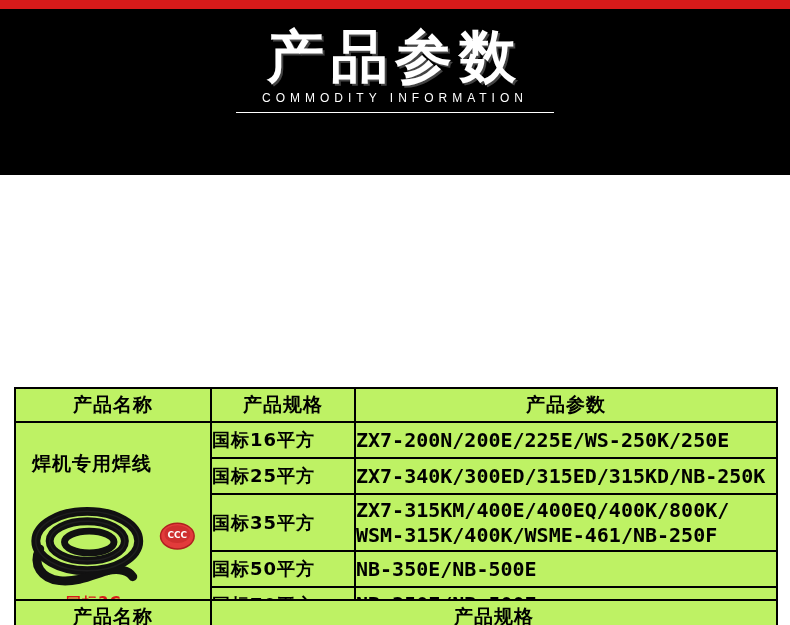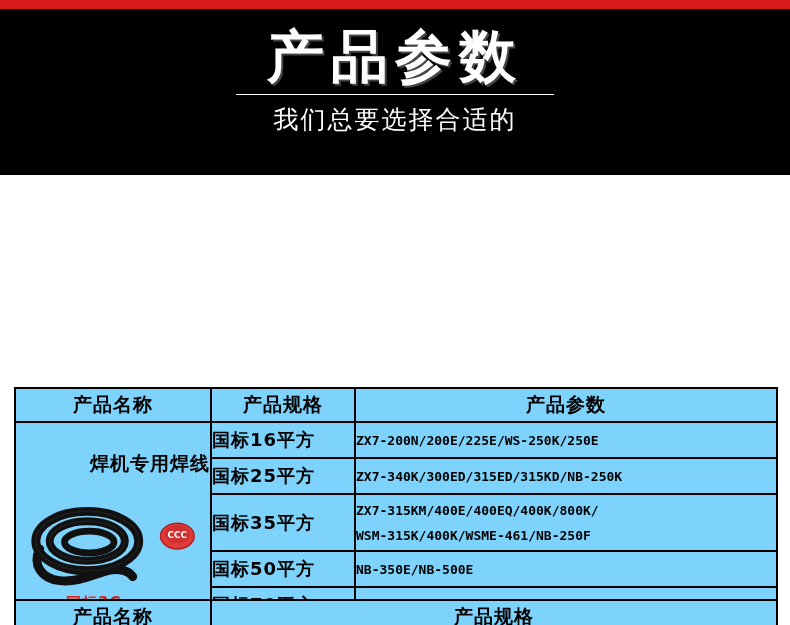--- a/index.html
+++ b/index.html
@@ -86,21 +86,21 @@
   .content {
     position: relative;
     width: 790px;
     padding: 0;
     background: #ffffff;
   }
 
   table.spec {
     border-collapse: collapse;
     table-layout: fixed;
-    background: #7dd3fc;
+    background: #bef264;
   }
   table.spec td {
     border: 2px solid #000000;
     padding: 0;
     vertical-align: middle;
   }
   .hdr {
     text-align: center;
     font-family: "DejaVu Sans", sans-serif;
     font-weight: bold;
@@ -113,44 +113,44 @@
     text-align: left;
     font-family: "DejaVu Sans", sans-serif;
     font-weight: bold;
     font-size: 18px;
     color: #000000;
     letter-spacing: 1px;
   }
   .cellm {
     font-family: "DejaVu Sans Mono", monospace;
     font-weight: bold;
-    font-size: 13px;
+    font-size: 20px;
     color: #000000;
     padding-left: 12px;
     letter-spacing: 0px;
     line-height: 25px;
   }
 
   
   #table-welding-cable {
     position: absolute;
     left: 14px;
     top: 212px;
     width: 762px;
   }
   .t1-prod-name-cell {
     position: relative;
     height: 190px;
   }
   .prod-label {
     position: absolute;
     top: 28px;
-    left: 0;
+    left: 16px;
     width: 100%;
-    text-align: right;
+    text-align: left;
     font-family: "DejaVu Sans", sans-serif;
     font-weight: bold;
     font-size: 19px;
     color: #000000;
     letter-spacing: 1px;
   }
   .cable-img {
     position: absolute;
     top: 56px;
     left: 0;
@@ -178,22 +178,22 @@
 </style>
 </head>
 <body>
 
 <div class="page">
 
   <div class="banner">
     <div class="banner-topbar"></div>
     <div class="banner-inner">
       <div class="banner-title">产品参数</div>
+      <div class="banner-sub-en">COMMODITY INFORMATION</div>
       <div class="banner-divider"></div>
-      <div class="banner-sub-cn">我们总要选择合适的</div>
     </div>
   </div>
 
   <div class="content">
 
     <table class="spec" id="table-welding-cable">
       <colgroup>
         <col style="width:196px">
         <col style="width:144px">
         <col style="width:422px">

